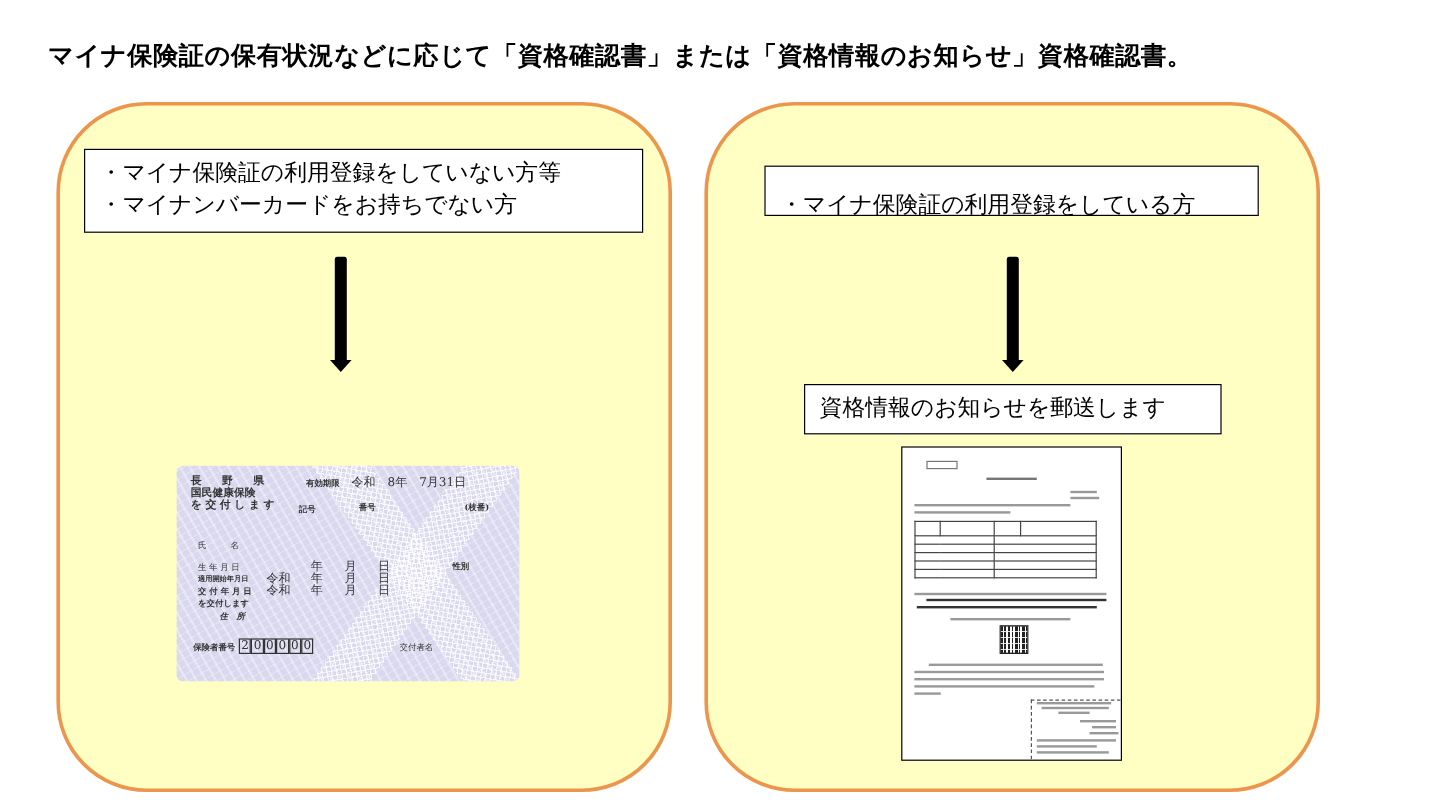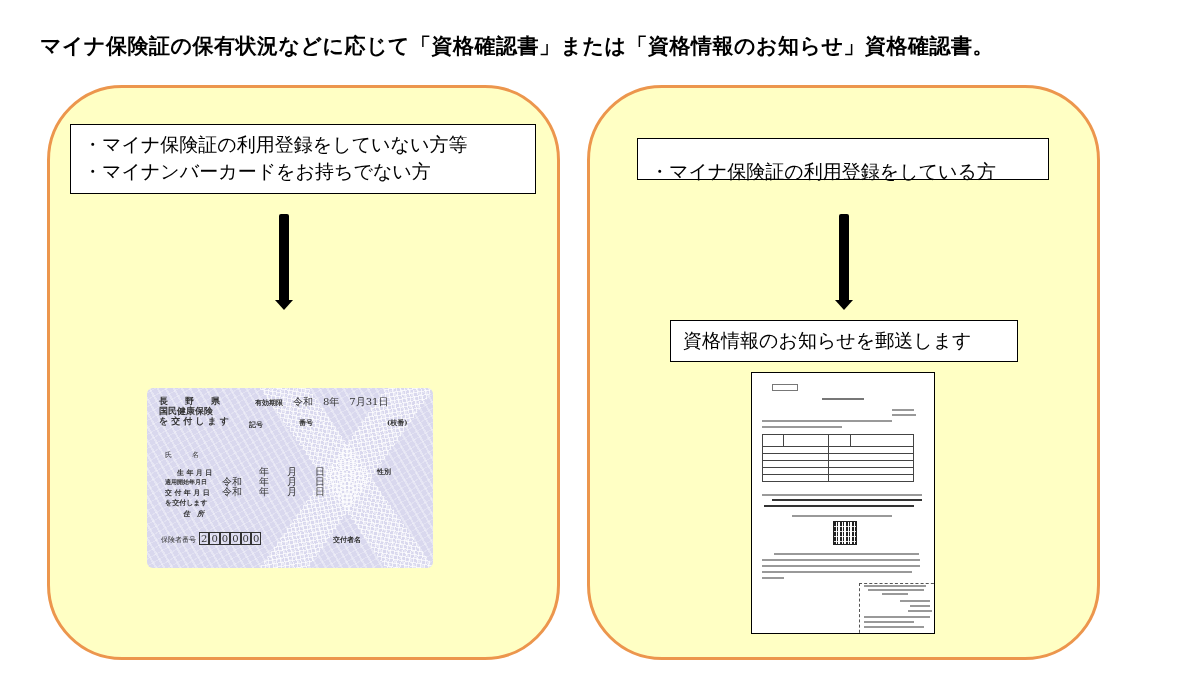--- a/index.html
+++ b/index.html
@@ -116,46 +116,46 @@
     <div class="band b2"></div>
     <div class="t hdr" style="left:12px;top:8px;">長　野　県</div>
     <div class="t hdr" style="left:12px;top:18px;letter-spacing:0;">国民健康保険</div>
     <div class="t hdr" style="left:12px;top:28px;letter-spacing:3px;">を交付します</div>
     <div class="t" style="left:108px;top:10px;font-weight:bold;">有効期限</div>
     <div class="t big" style="left:146px;top:7px;">令和　8年　7月31日</div>
     <div class="t" style="left:78px;top:32px;font-weight:bold;padding-left:24px;">記号</div>
     <div class="t" style="left:152px;top:30px;font-weight:bold;">番号</div>
     <div class="t" style="left:240px;top:30px;font-weight:bold;">(枝番)</div>
     <div class="t" style="left:18px;top:62px;font-weight:normal;letter-spacing:2px;">氏　　名</div>
-    <div class="t" style="left:18px;top:80px;font-weight:bold;margin-left:12px;">生 年 月 日</div>
+    <div class="t" style="left:18px;top:80px;font-weight:normal;">生 年 月 日</div>
     <div class="t" style="left:18px;top:90px;font-weight:bold;font-size:6px;">適用開始年月日</div>
     <div class="t" style="left:18px;top:100px;font-weight:bold;">交 付 年 月 日</div>
     <div class="t" style="left:18px;top:110px;font-weight:bold;">を交付します</div>
     <div class="t" style="left:36px;top:121px;font-weight:bold;font-style:italic;">住　所</div>
 
     <div class="t big" style="left:112px;top:77px;">年</div>
     <div class="t big" style="left:140px;top:77px;">月</div>
     <div class="t big" style="left:168px;top:77px;">日</div>
     <div class="t" style="left:230px;top:79px;font-weight:bold;">性別</div>
 
     <div class="t big" style="left:75px;top:87px;">令和</div>
     <div class="t big" style="left:112px;top:87px;">年</div>
     <div class="t big" style="left:140px;top:87px;">月</div>
     <div class="t big" style="left:168px;top:87px;">日</div>
 
     <div class="t big" style="left:75px;top:97px;">令和</div>
     <div class="t big" style="left:112px;top:97px;">年</div>
     <div class="t big" style="left:140px;top:97px;">月</div>
     <div class="t big" style="left:168px;top:97px;">日</div>
 
-    <div class="t" style="left:14px;top:147px;font-weight:normal;">保険者番号</div>
+    <div class="t" style="left:14px;top:147px;font-weight:bold;">保険者番号</div>
     <div class="t" style="left:52px;top:144px;">
       <span class="numbox">2</span><span class="numbox">0</span><span class="numbox dark">0</span><span class="numbox dark">0</span><span class="numbox dark">0</span><span class="numbox">0</span>
     </div>
-    <div class="t" style="left:186px;top:147px;font-weight:bold;">交付者名</div>
+    <div class="t" style="left:186px;top:147px;font-weight:normal;">交付者名</div>
   </div>
 </div>
 
 <div class="panel right">
   <div class="cond-box">
     <div>・マイナ保険証の利用登録をしている方</div>
   </div>
 
   <div class="arrow">
     <div class="shaft"></div>

